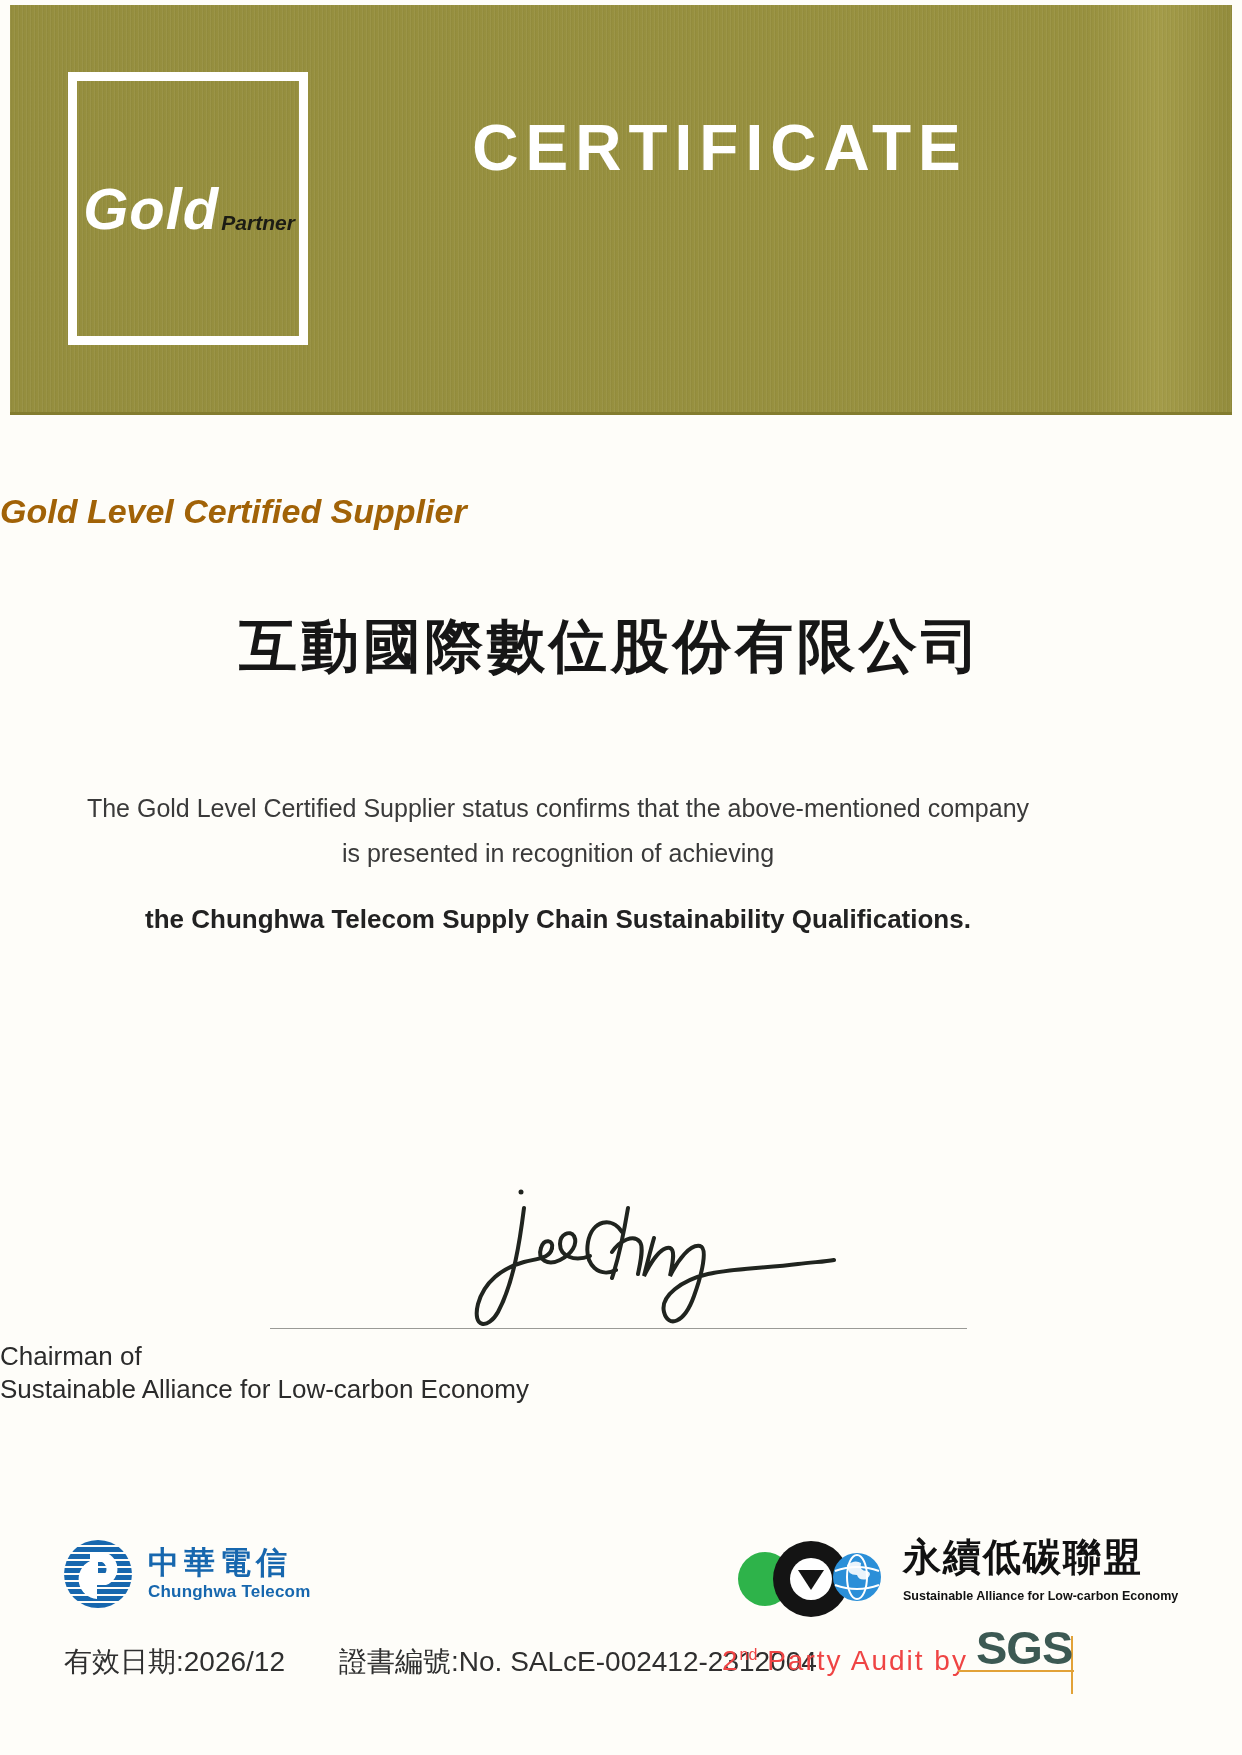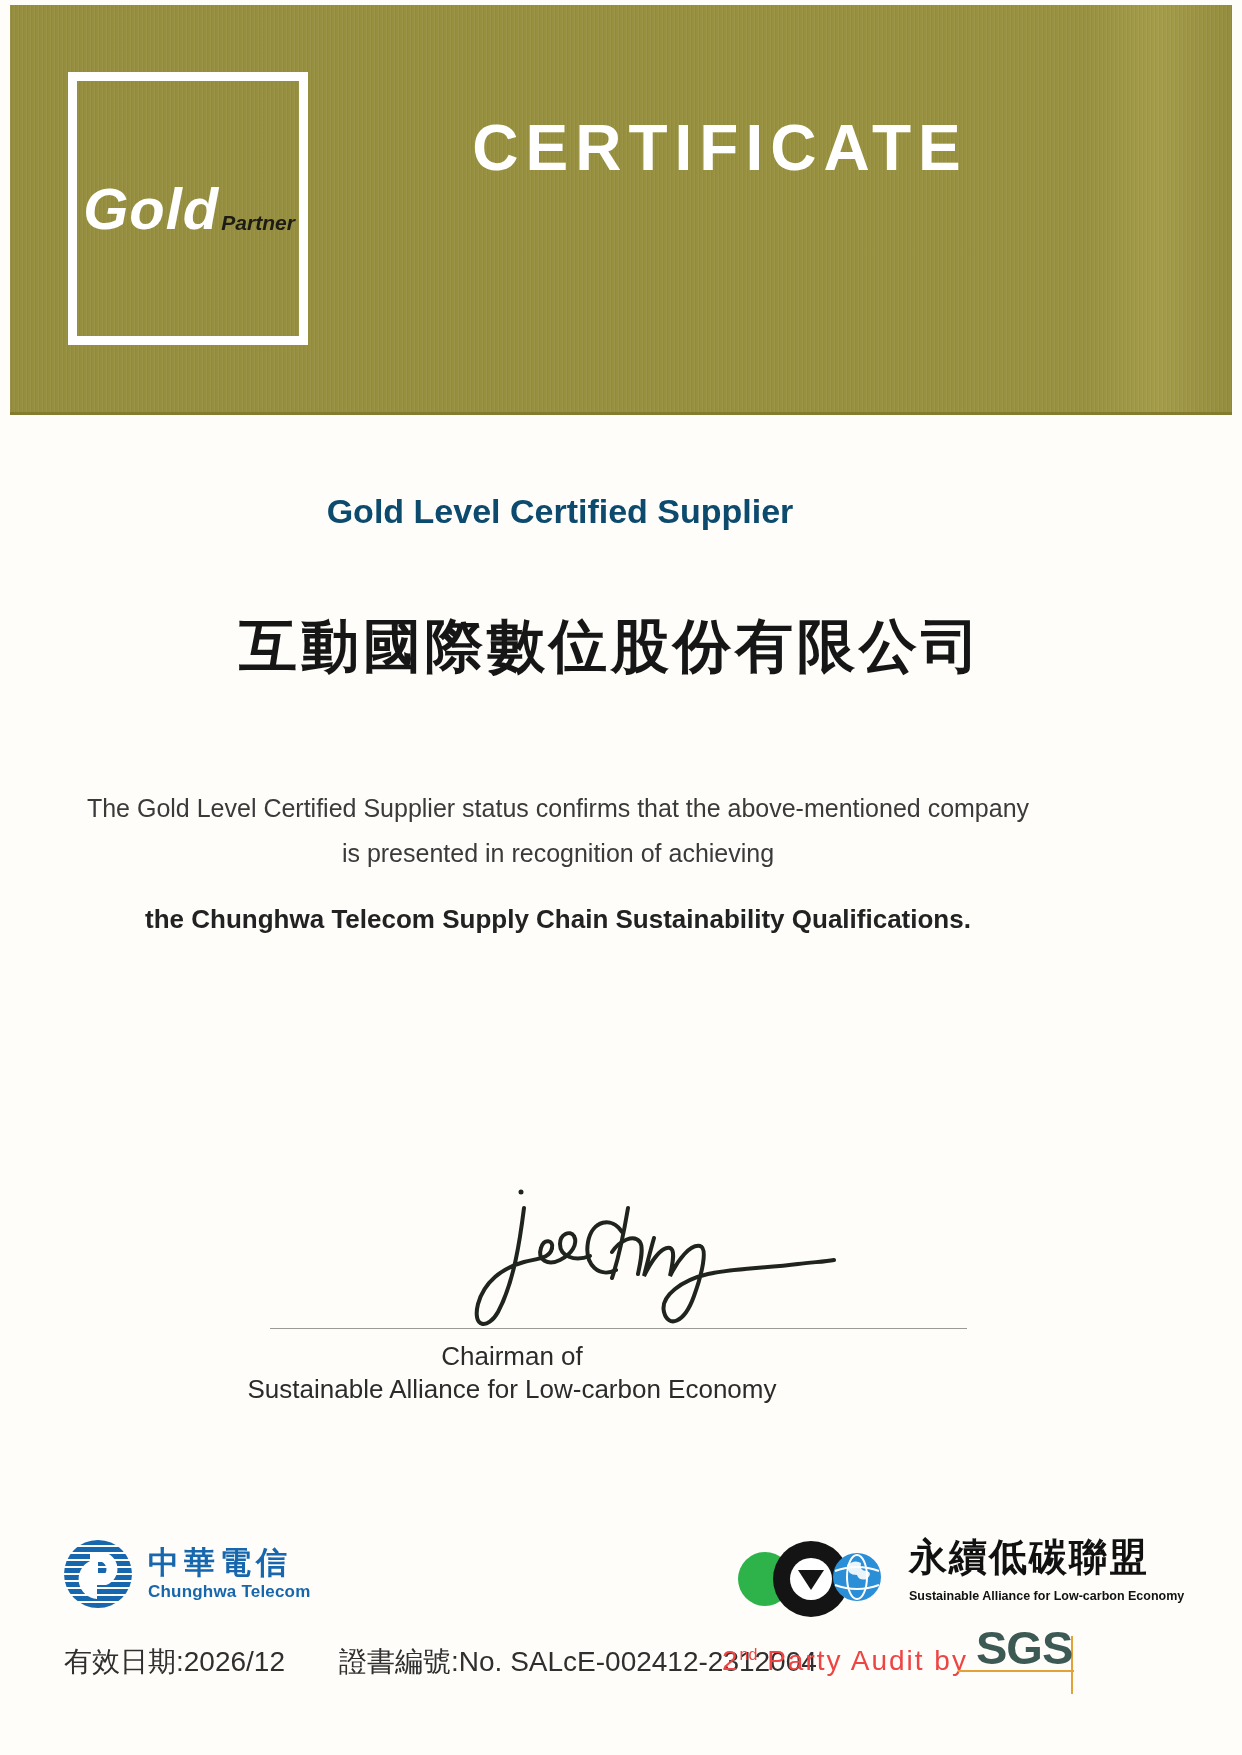--- a/index.html
+++ b/index.html
@@ -39,22 +39,22 @@
   .cert-title{
     color:#ffffff;font-size:64px;font-weight:bold;letter-spacing:7px;
     line-height:1.1;margin:8px;
   }
   .cert-subtitle{
     color:#ffffff;font-size:41px;font-weight:bold;font-style:italic;
     margin-top:14px;letter-spacing:0.5px;
   }
   
   .level-line{
-    position:absolute;left:0;top:492px;width:1120px;text-align:center;
-    font-size:34px;font-weight:bold;color:#0c4a6e;
+    position:absolute;left:0;top:492px;width:1120px;text-align:left;
+    font-size:34px;font-weight:bold;font-style:italic;color:#a16207;
   }
   .company-name{
     position:absolute;left:0;top:608px;width:1222px;text-align:center;
     font-size:58px;font-weight:600;color:#161616;letter-spacing:4px;
   }
   .para{
     position:absolute;width:1116px;text-align:center;
     font-size:25px;color:#3a3a3a;line-height:45px;
   }
   .para.p1{top:786px;}
@@ -62,30 +62,30 @@
   .para.p2{top:1002px;line-height:42px;}
   
   .signature{
     position:absolute;left:400px;top:1178px;width:460px;height:150px;
   }
   .sig-rule{
     position:absolute;left:270px;top:1328px;width:697px;height:0;
     border-top:1px solid #9a9a96;
   }
   .signatory{
-    position:absolute;left:0;top:1340px;width:1024px;text-align:center;
+    position:absolute;left:0;top:1340px;width:1024px;
     font-size:26px;color:#2b2b2b;line-height:33px;
   }
   
   .cht-logo{position:absolute;left:62px;top:1538px;display:flex;align-items:center;}
   .cht-text{margin-left:14px;color:#1767ae;}
   .cht-zh{font-size:31px;font-weight:bold;letter-spacing:5px;line-height:1.1;}
   .cht-en{font-size:17px;font-weight:bold;letter-spacing:0.2px;margin-top:2px;}
   .salce-logo{position:absolute;left:735px;top:1535px;display:flex;align-items:flex-start;}
-  .salce-text{margin-left:24px;color:#111;}
+  .salce-text{margin-left:18px;color:#111;}
   .salce-zh{font-size:38px;font-weight:bold;letter-spacing:2px;line-height:1.2;}
   .salce-en{font-size:12.5px;font-weight:bold;margin-top:8px;letter-spacing:0px;}
   
   .footer-left{
     position:absolute;left:64px;top:1643px;font-size:28px;color:#2f2f2f;
   }
   .footer-left .certno{margin-left:54px;}
   .footer-right{
     position:absolute;left:722px;top:1645px;font-size:28px;color:#ef4444;
     letter-spacing:2px;

